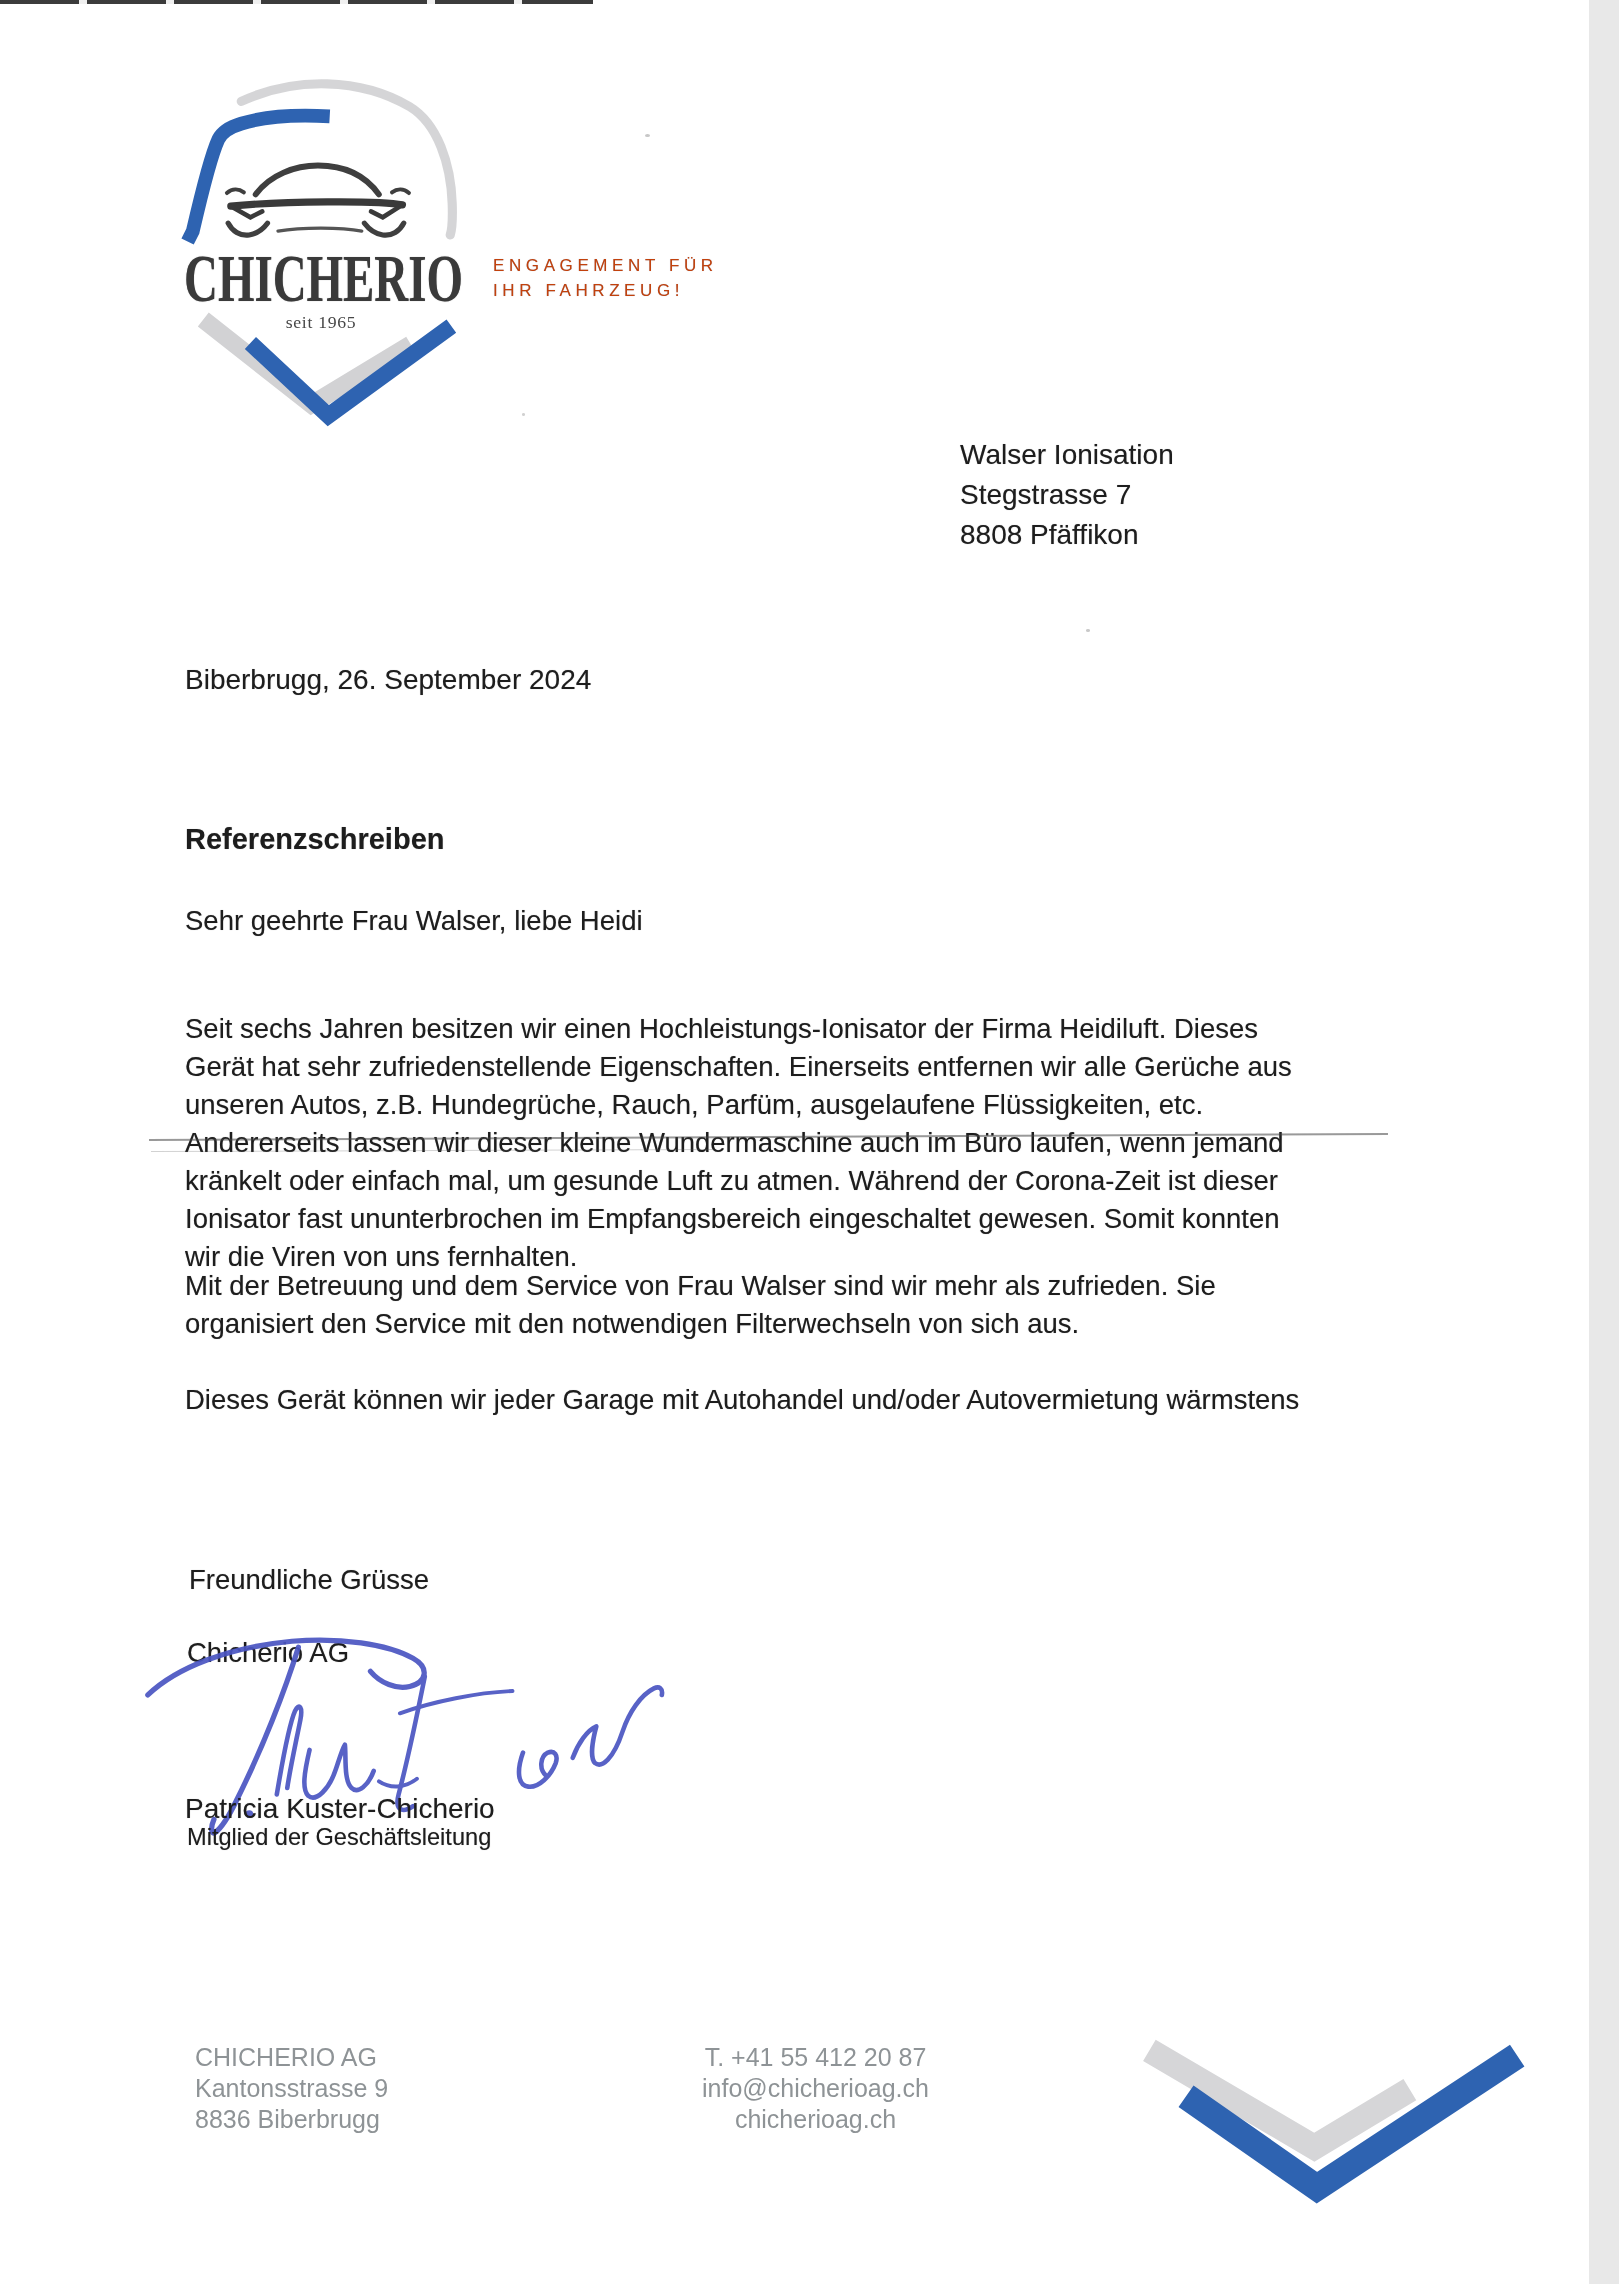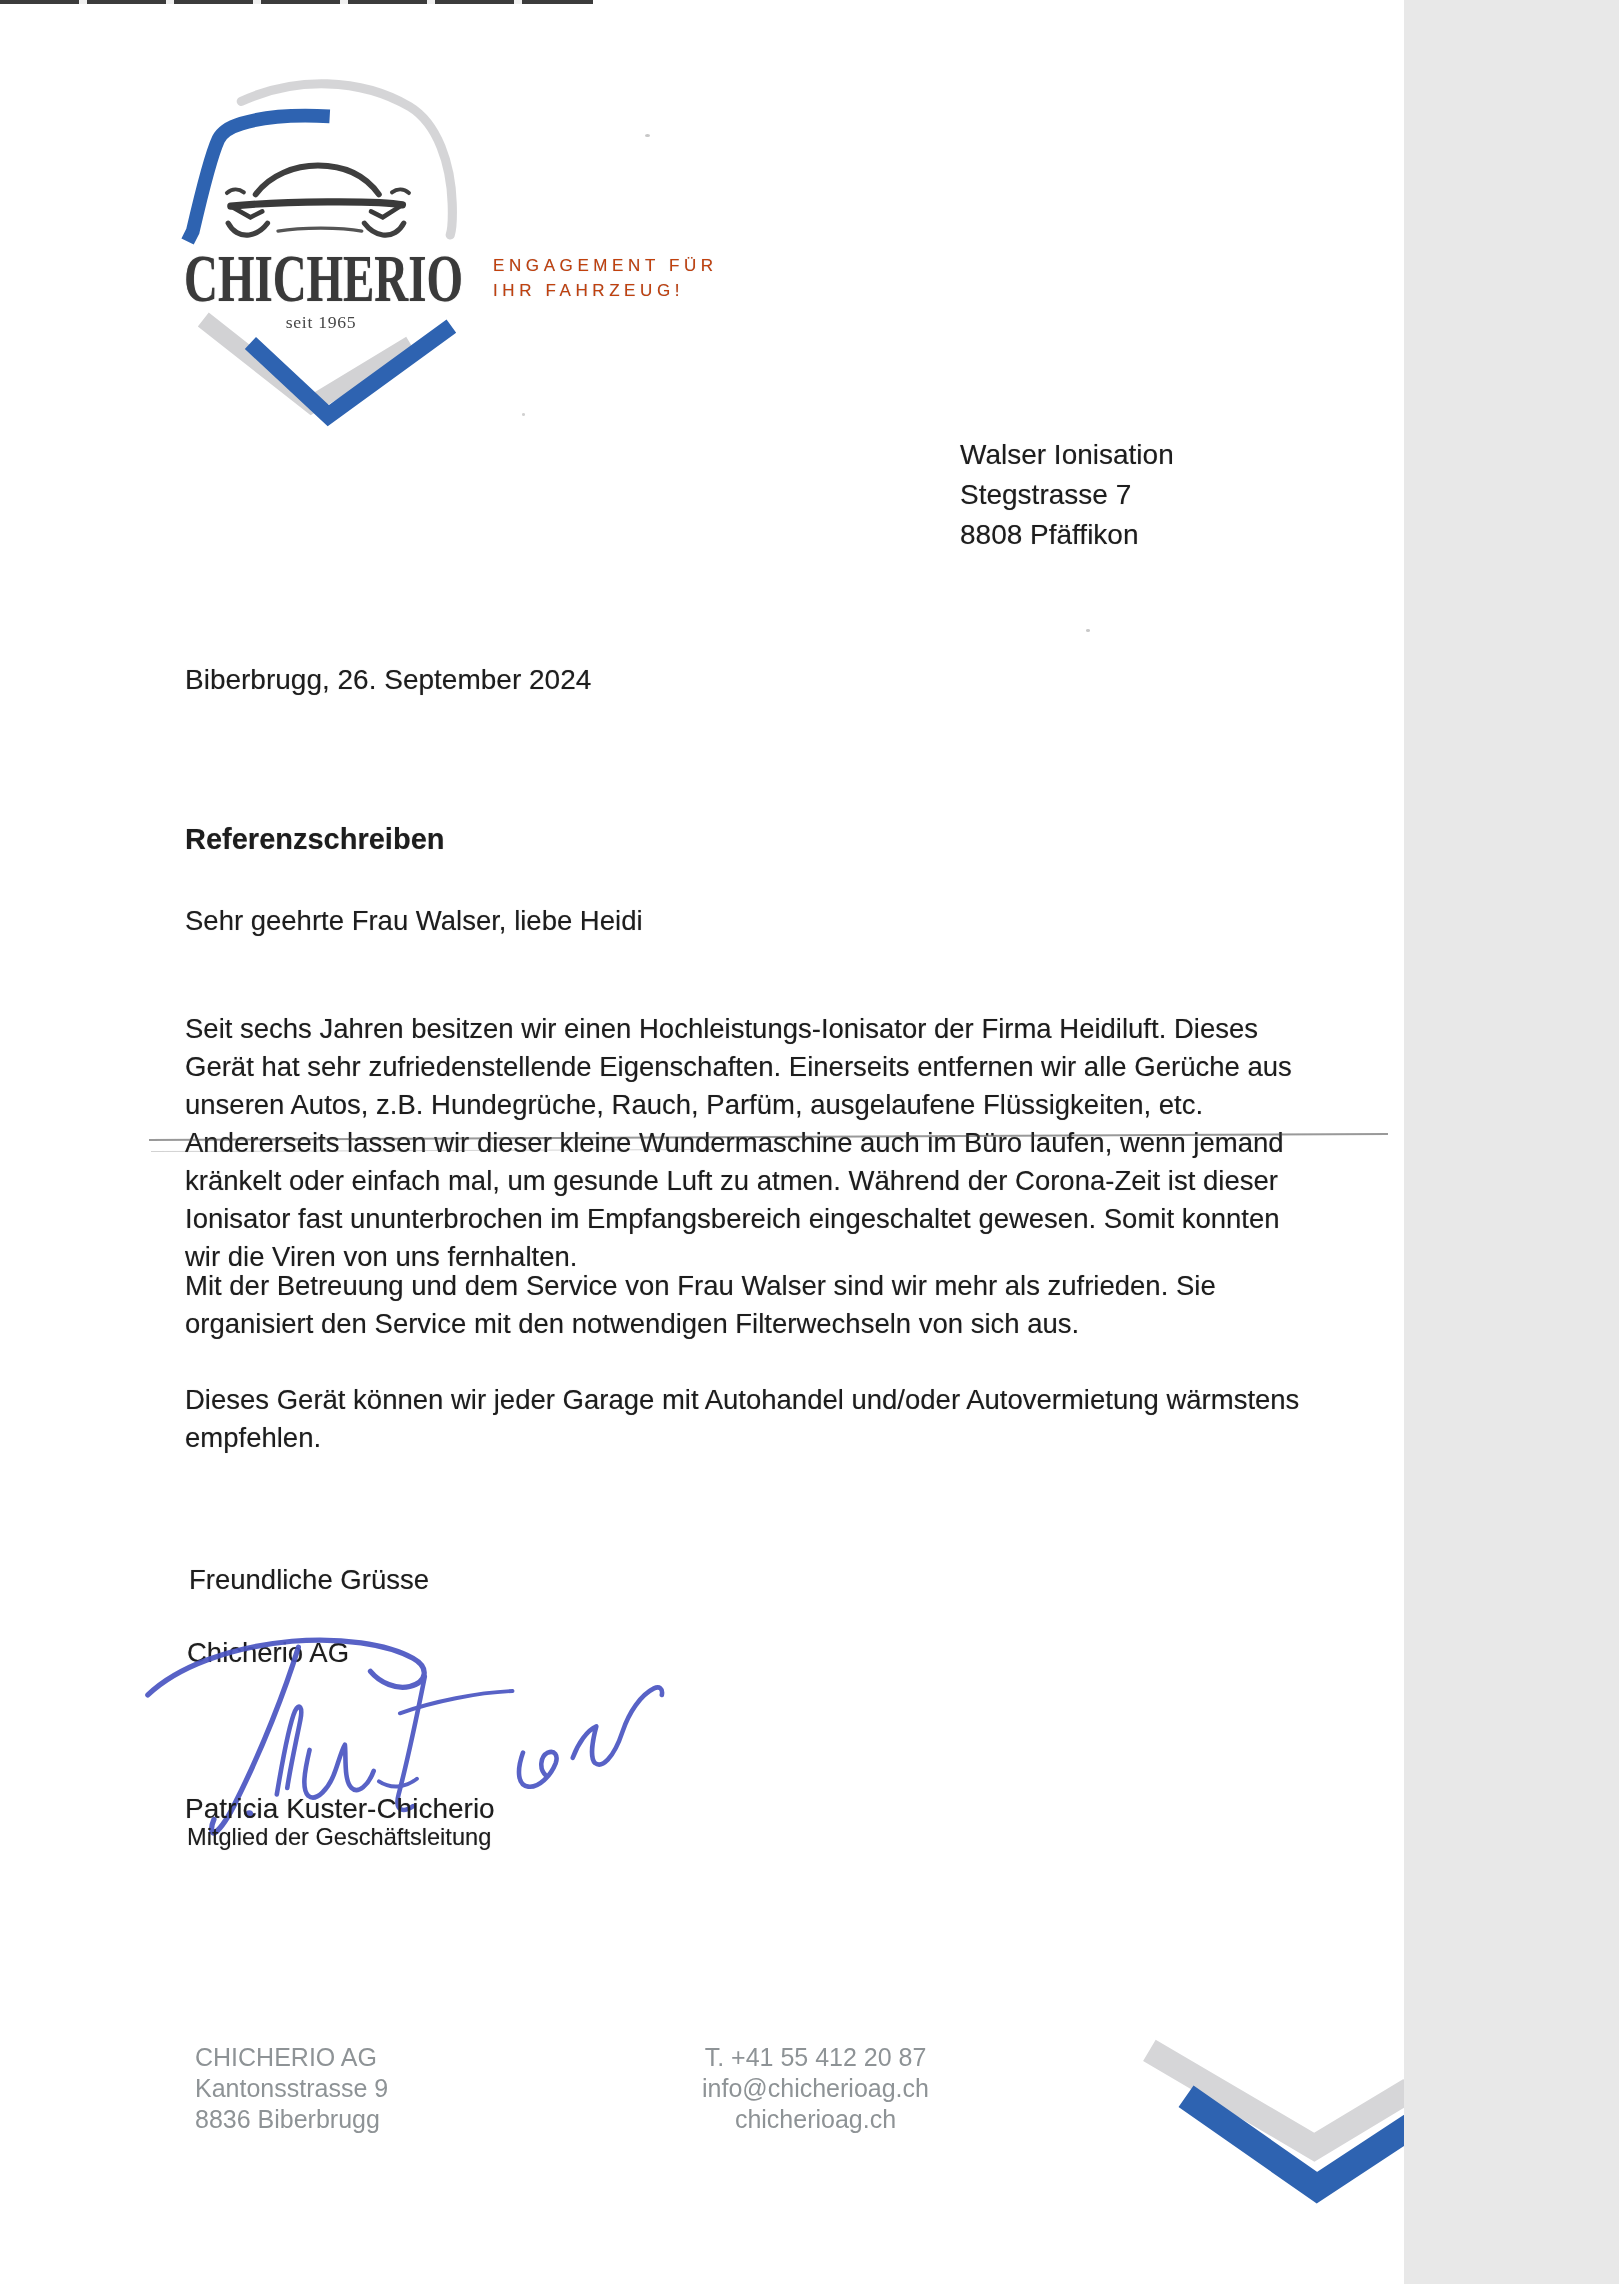--- a/index.html
+++ b/index.html
@@ -1,18 +1,18 @@
 <!DOCTYPE html>
 <html style="font-size:10.5px"><head>
 <meta charset="utf-8">
 <style>
   html,body{margin:0;padding:0;background:#e8e8e8;}
   .page{
     position:relative;
-    width:1404px;height:2284px;
+    width:1589px;height:2284px;
     background:#ffffff;
     overflow:hidden;
     font-family:"Liberation Sans",sans-serif;
     color:#1d1d1d;
   }
   .abs{position:absolute;}
   .scantext{text-shadow:0 0 0.8px rgba(25,25,25,.42);}
   
   .logo-art{left:164px;top:66px;}
   .wordmark{
@@ -146,21 +146,20 @@
   <div class="abs strike"></div>
   <div class="abs strike2"></div>
 
   <div class="abs para p2 scantext">
     <div class="ln">Mit der Betreuung und dem Service von Frau Walser sind wir mehr als zufrieden. Sie</div>
     <div class="ln">organisiert den Service mit den notwendigen Filterwechseln von sich aus.</div>
   </div>
 
   <div class="abs para p3 scantext">
     <div class="ln">Dieses Gerät können wir jeder Garage mit Autohandel und/oder Autovermietung wärmstens</div>
-    <div class="ln">empfehlen.</div>
   </div>
 
   <div class="abs closing scantext">Freundliche Grüsse</div>
   <div class="abs company scantext">Chicherio AG</div>
 
   <svg class="abs signature-svg" width="825" height="262" viewBox="0 0 1260 400">
     <g fill="none" stroke="#4a55c2" stroke-linecap="round" stroke-linejoin="round" opacity="0.92">
 
       <path stroke-width="8" d="M 15 148 C 60 105, 140 75, 235 66 C 310 60, 380 70, 420 92 C 445 106, 442 128, 415 135 C 395 140, 370 130, 355 112"></path>
 

